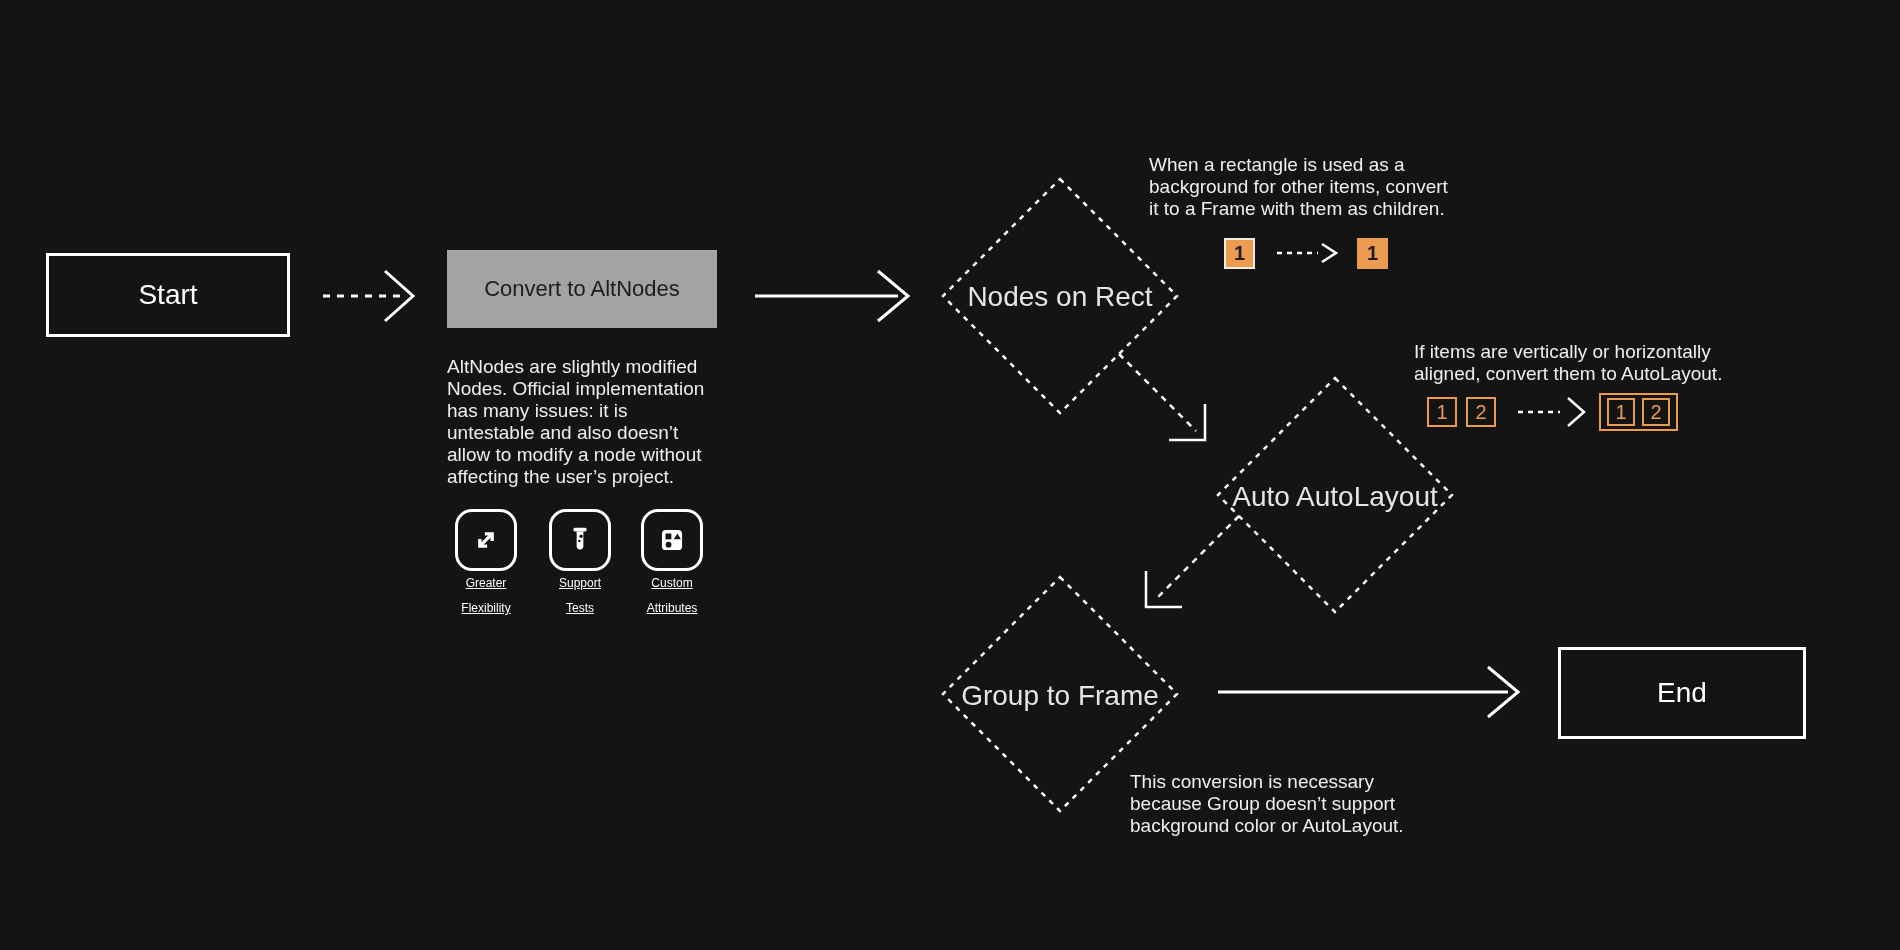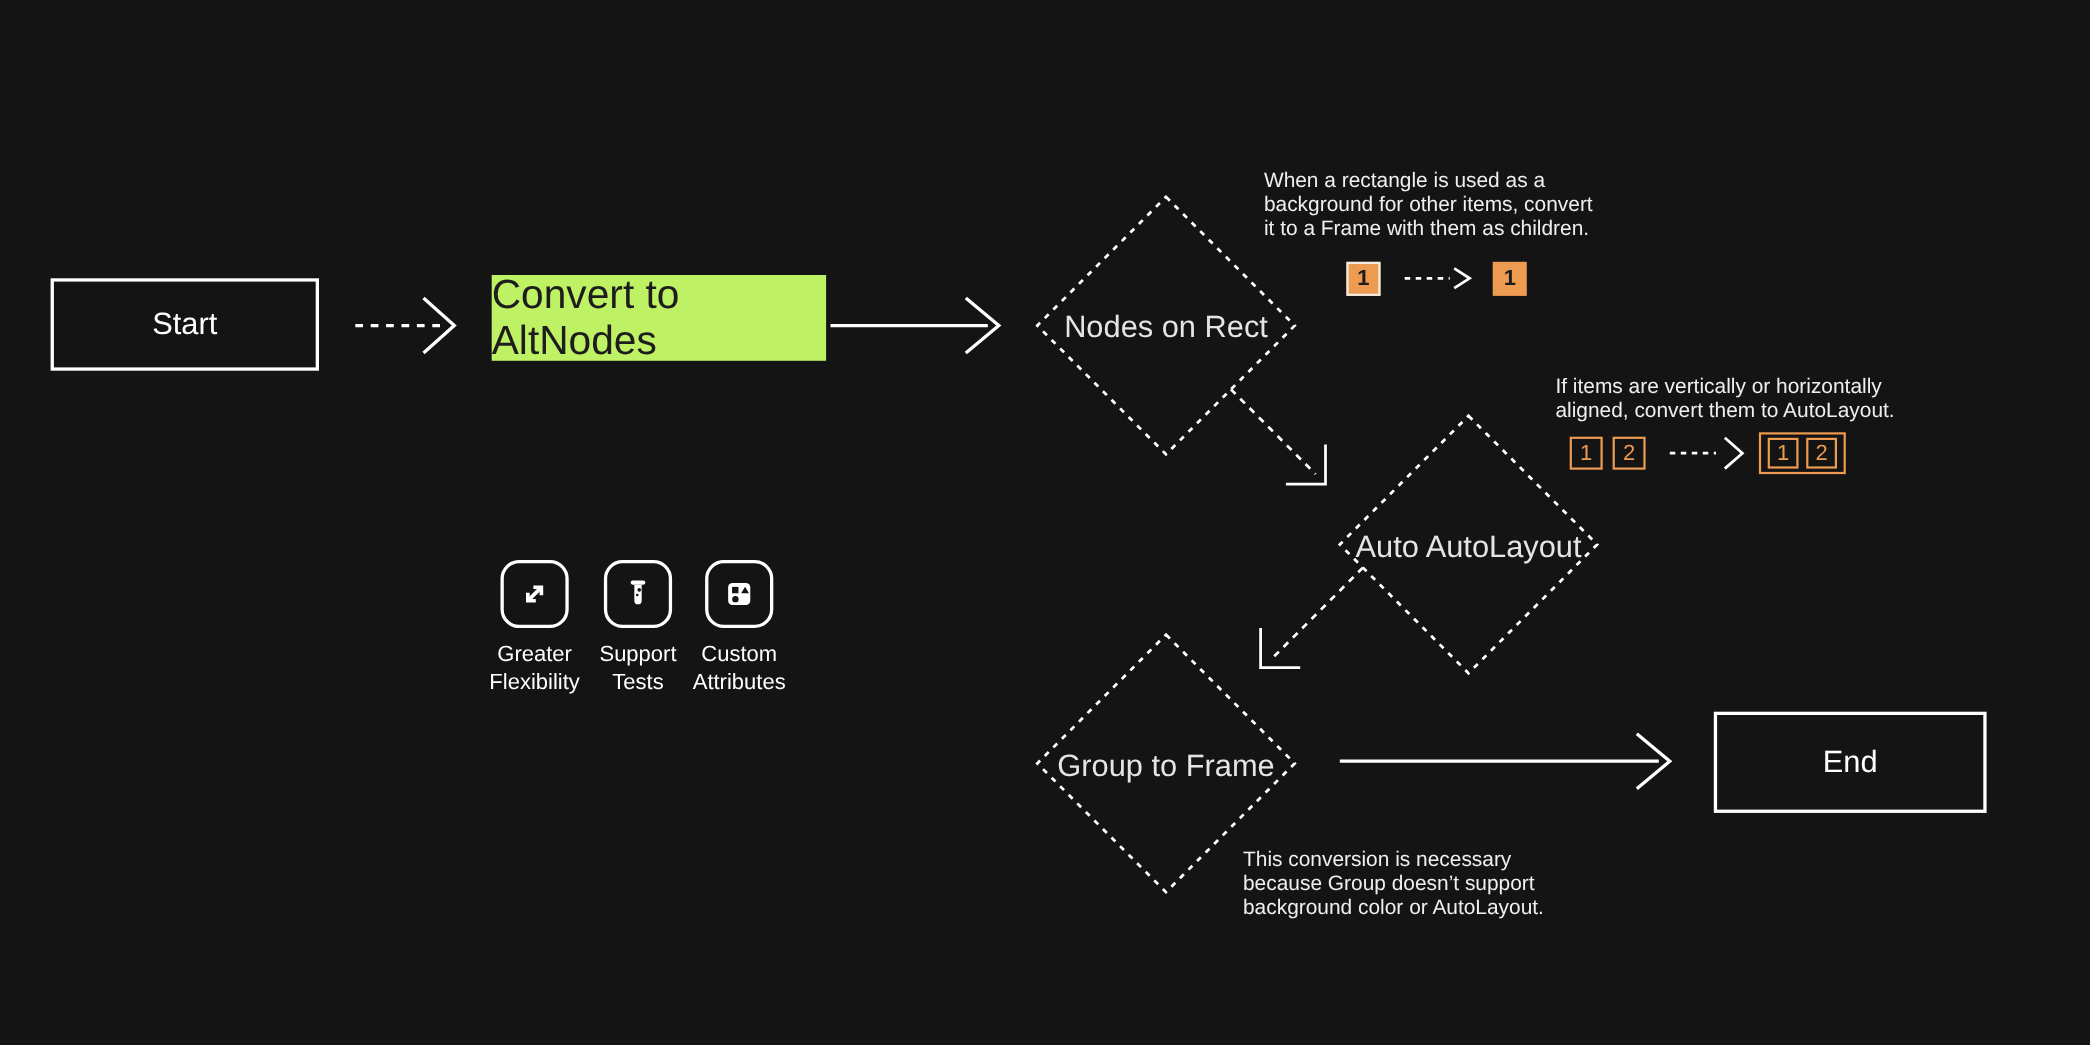--- a/index.html
+++ b/index.html
@@ -16,45 +16,45 @@
 
   .rect-node {
     position: absolute; border: 3px solid #ffffff; background: transparent;
     display: flex; align-items: center; justify-content: center;
     font-size: 28px; color: #ffffff;
   }
   #start-node { left: 46px; top: 253px; width: 244px; height: 84px; }
   #end-node   { left: 1558px; top: 647px; width: 248px; height: 92px; }
 
   #convert-button {
-    position: absolute; left: 447px; top: 250px; width: 304px; height: 78px;
-    background: #bef264; color: #1D1D1D;
-    display: flex; align-items: center; justify-content: center;
-    font-size: 37px; font-weight: 500;
+    position: absolute; left: 447px; top: 250px; width: 270px; height: 78px;
+    background: #a3a3a3; color: #1D1D1D;
+    display: flex; align-items: center; justify-content: center;
+    font-size: 22px; font-weight: 500;
   }
 
   .annotation {
     position: absolute; font-size: 19px; line-height: 22px; color: #EFEFEF;
     white-space: pre-line;
   }
   #convert-description { left: 447px; top: 356px; width: 290px; }
   #annotation-nodes-on-rect { left: 1149px; top: 154px; }
   #annotation-auto-autolayout { left: 1402px; top: 341px; margin-left: 12px; }
   #annotation-group-to-frame { left: 1130px; top: 771px; }
 
   .feature { position: absolute; top: 509px; width: 112px; text-align: center; }
   #feature-flexibility { left: 430px; }
   #feature-tests { left: 524px; }
   #feature-attributes { left: 616px; }
   .feature-box {
     width: 62px; height: 62px; border: 3px solid #ffffff; border-radius: 17px;
     margin: 0 auto; display: flex; align-items: center; justify-content: center;
   }
   .feature-label {
-    margin-top: 12px; font-size: 20px; line-height: 25px; color: #ffffff; white-space: pre-line;
+    font-size: 12px; line-height: 25px; color: #ffffff; white-space: pre-line; text-decoration: underline;
   }
 
   .diamond-label {
     position: absolute; transform: translate(-50%, -50%);
     font-size: 28px; color: #e5e5e5; white-space: nowrap;
   }
   #label-nodes-on-rect { left: 1060px; top: 297px; }
   #label-auto-autolayout { left: 1335px; top: 497px; }
   #label-group-to-frame { left: 1060px; top: 696px; }
 
@@ -134,20 +134,26 @@
   <div id="start-node" class="rect-node">
     <span>Start</span>
   </div>
   <div id="end-node" class="rect-node">
     <span>End</span>
   </div>
 
   <div id="convert-button">
     <span>Convert to AltNodes</span>
   </div>
+  <div id="convert-description" class="annotation">AltNodes are slightly modified
+Nodes. Official implementation
+has many issues: it is
+untestable and also doesn’t
+allow to modify a node without
+affecting the user’s project.</div>
 
   <div id="feature-flexibility" class="feature">
     <div class="feature-box">
       <svg width="38" height="38" viewBox="0 0 34 34">
         <g stroke="#ffffff" stroke-width="3" fill="none">
           <line x1="12" y1="22" x2="22" y2="12"></line>
           <polyline points="16,11.5 22.5,11.5 22.5,18"></polyline>
           <polyline points="11.5,16 11.5,22.5 18,22.5"></polyline>
         </g>
       </svg>

